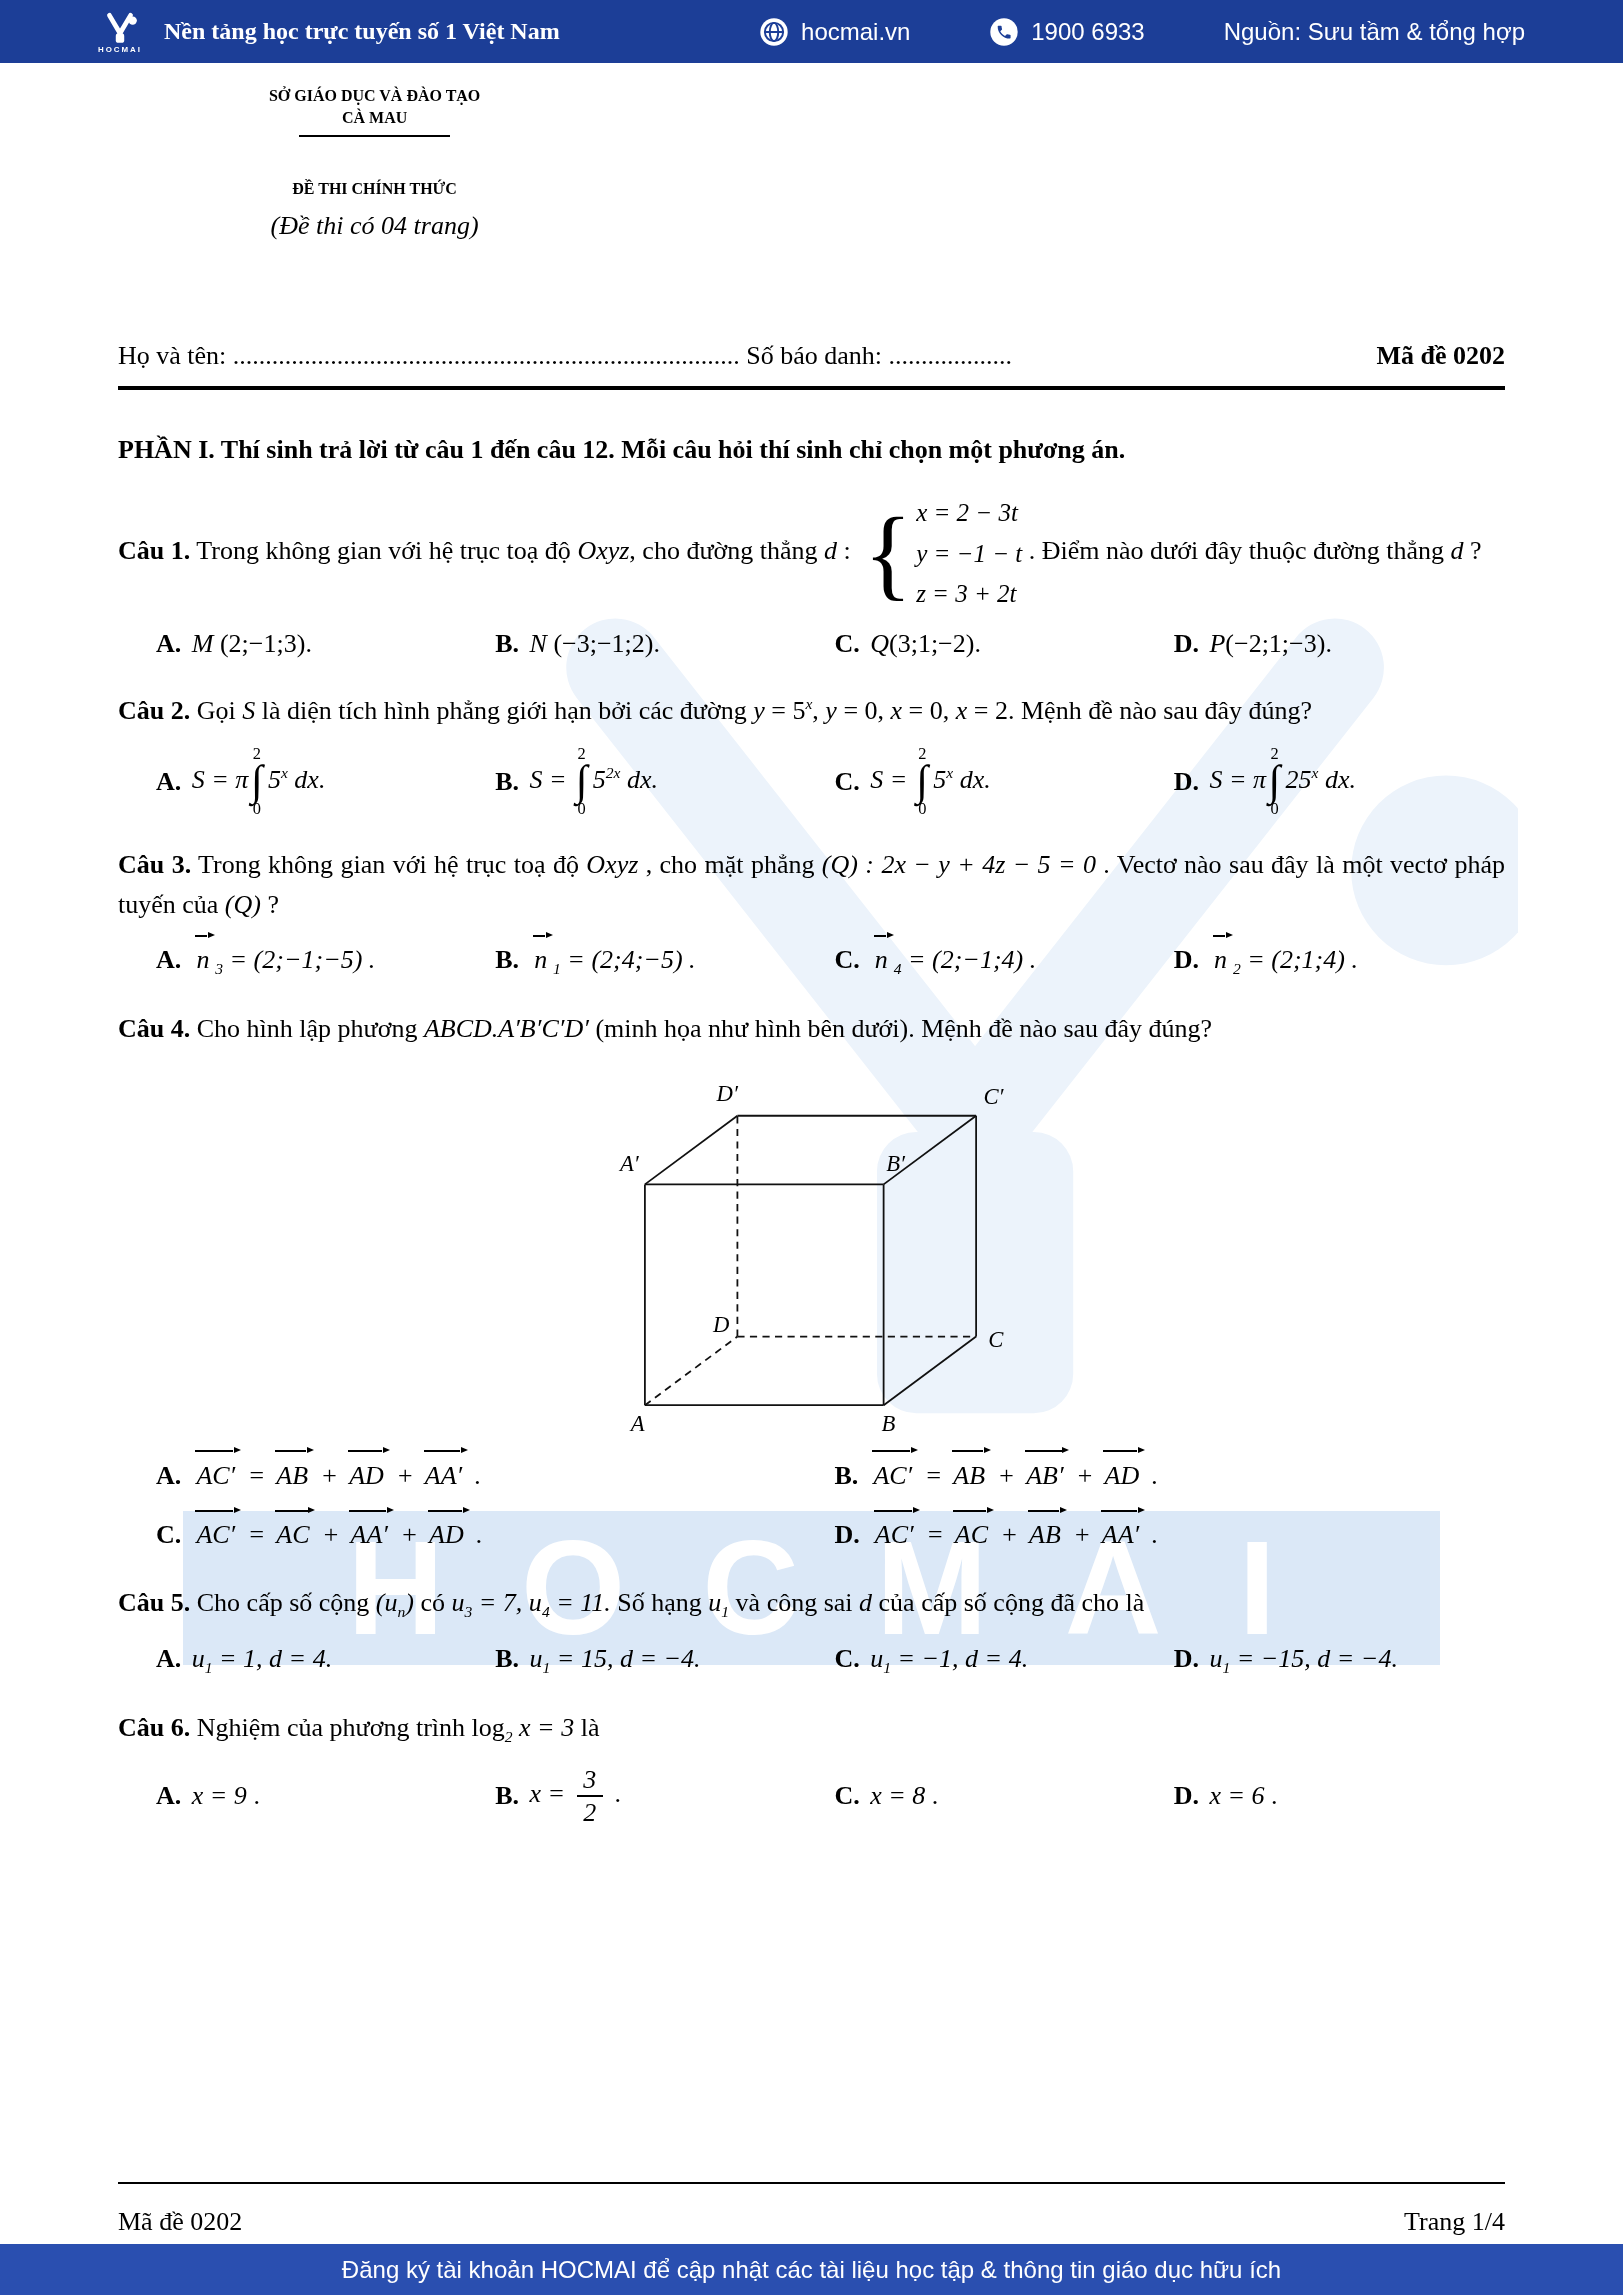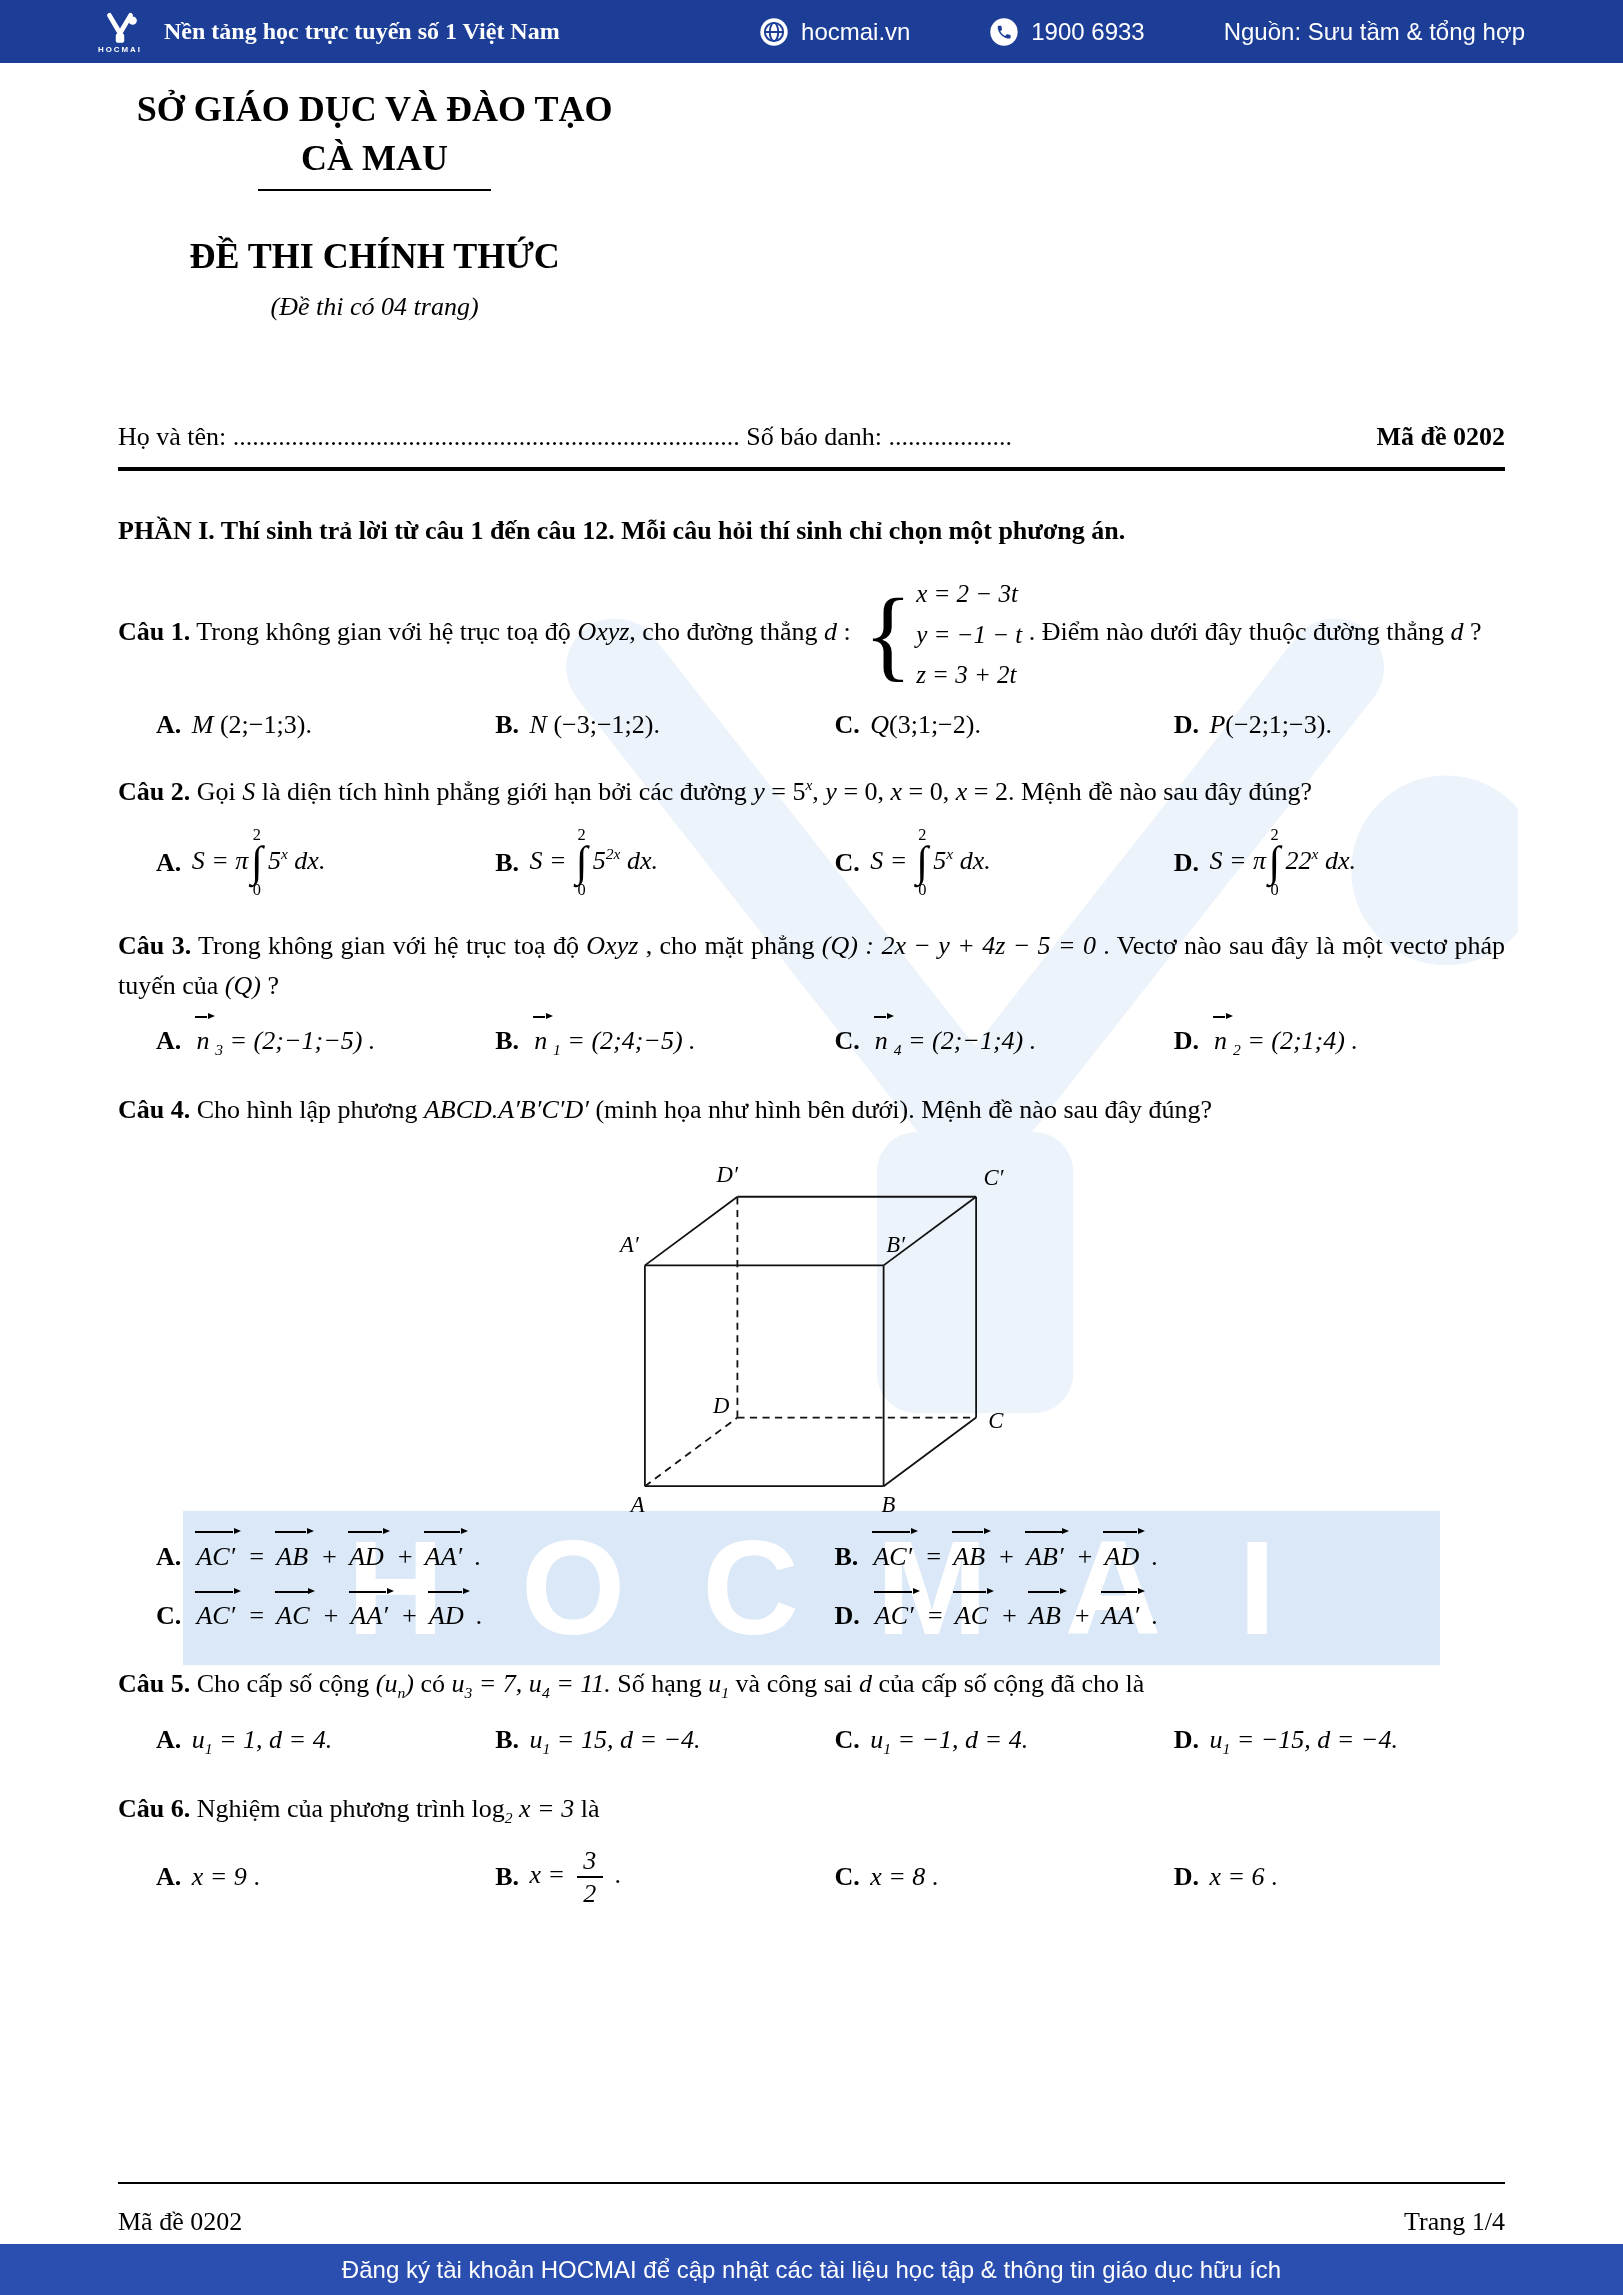--- a/index.html
+++ b/index.html
@@ -21,21 +21,21 @@
   .tagline{font-weight:bold;flex:1;font-family:Liberation Serif, serif;}
   .tb-group{display:flex;align-items:center;gap:11.8px;margin-left:79px;}
   .tb-group.first{margin-left:0;}
 
   
   .content{position:relative;z-index:1;padding:0 118px;font-size:26px;line-height:1.55;}
 
   .hdr{display:flex;margin-top:22px;}
   .hdr-left{width:37%;display:flex;flex-direction:column;align-items:center;text-align:center;}
   .hdr-right{width:63%;display:flex;flex-direction:column;align-items:center;text-align:center;}
-  .h-bold{font-weight:bold;font-size:36px;line-height:1.35;}
+  .h-bold{font-weight:bold;font-size:16px;line-height:1.35;}
   .h-underline{border-bottom:2px solid #000;padding:0 43px 6.5px;}
   .h-doc{margin-top:41px;}
   .h-italic{font-style:italic;margin-top:6.5px;}
   .h-date{margin-top:2.6px;font-size:27px;}
   .h-time{font-style:italic;border-bottom:2px solid #000;padding-bottom:5.2px;margin-top:2.6px;font-size:27px;}
 
   .inforow{display:flex;justify-content:space-between;align-items:baseline;margin-top:90px;}
   .inforow .code{font-weight:bold;white-space:nowrap;margin-left:19.6px;}
   .bigrule{border-top:4.6px solid #000;margin-top:9.2px;}
 
@@ -203,21 +203,21 @@
                 <span class="m-sign">∫</span>
                 <span class="m-lim">0</span>
               </span><span class="m-it">5</span><sup class="m-sup">x</sup><span class="m-it"> dx.</span></span>
           </div>
         <div class="opt">
             <b class="opt-key">D.</b>
             <span><span class="m-it">S = π</span><span class="m-int">
                 <span class="m-lim">2</span>
                 <span class="m-sign">∫</span>
                 <span class="m-lim">0</span>
-              </span><span class="m-it">22</span><sup class="m-sup">x</sup><span class="m-it"> dx.</span></span>
+              </span><span class="m-it">25</span><sup class="m-sup">x</sup><span class="m-it"> dx.</span></span>
           </div>
       </div>
     </section>
 
     <section class="question">
       <p class="q-text"><b class="q-label">Câu 3.</b><span><span class="m-up"> Trong không gian với hệ trục toạ độ </span><span class="m-it">Oxyz</span><span class="m-up"> , cho mặt phẳng </span><span class="m-it">(Q) : 2x − y + 4z − 5 = 0</span><span class="m-up"> . Vectơ nào sau đây là một vectơ pháp tuyến của </span><span class="m-it">(Q)</span><span class="m-up"> ?</span></span></p>
       <div class="opts cols4">
         <div class="opt">
             <b class="opt-key">A.</b>
             <span><span class="m-vec">n</span><sub class="m-sub">3</sub><span class="m-it"> = (2;−1;−5) .</span></span>

